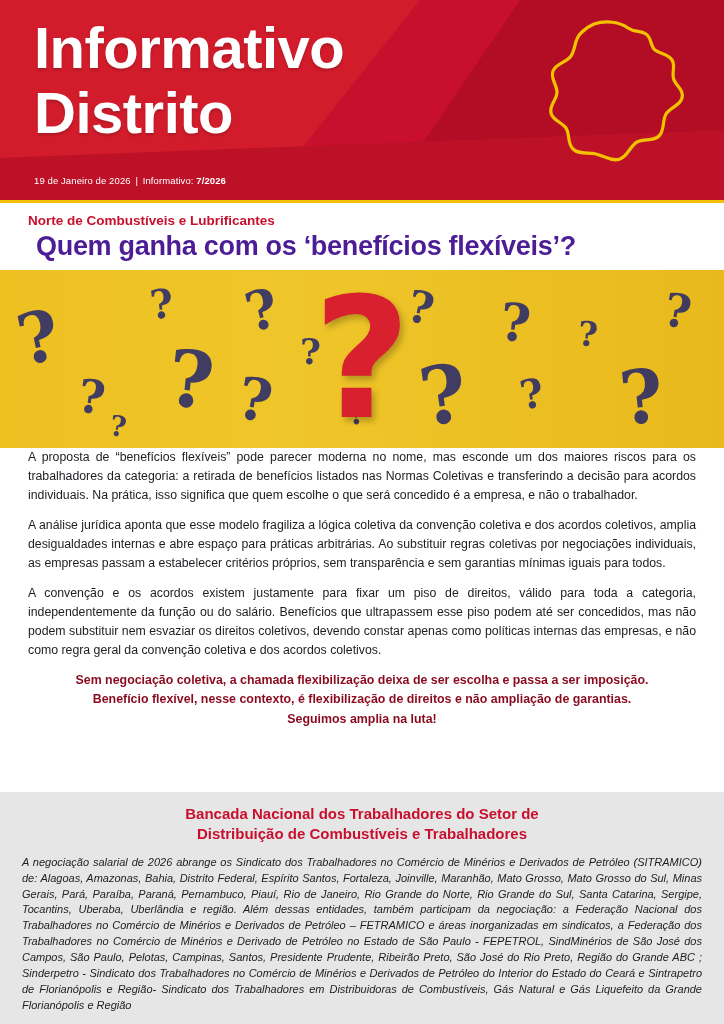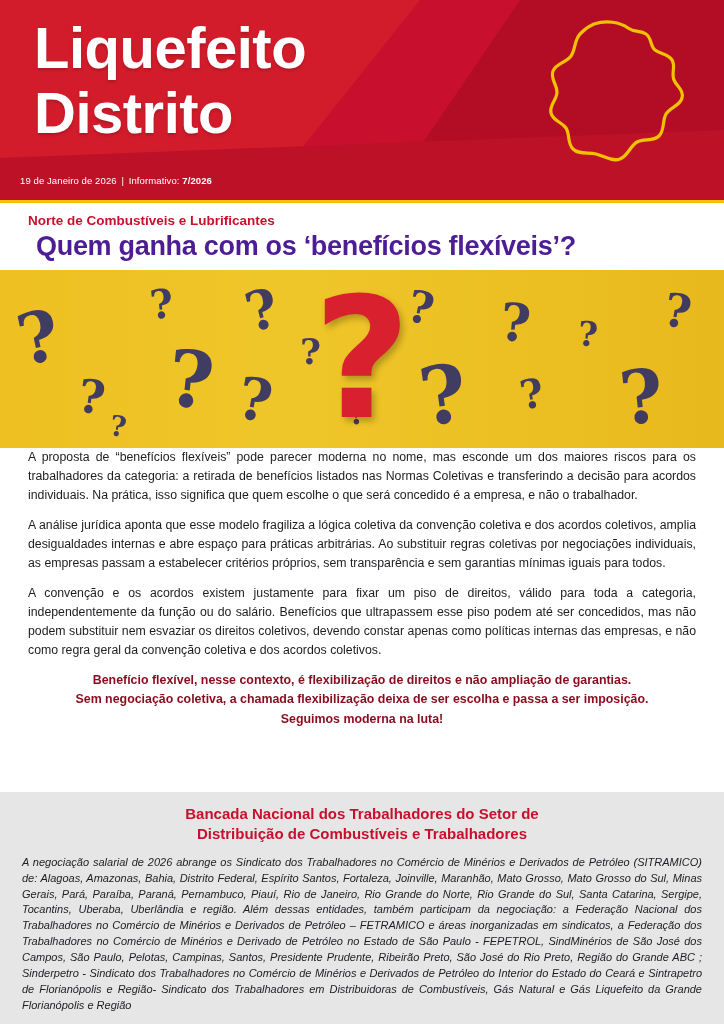--- a/index.html
+++ b/index.html
@@ -53,21 +53,21 @@
     font-size: 58px;
     font-weight: bold;
     line-height: 1.12;
     letter-spacing: -0.5px;
     text-shadow: 0 2px 3px rgba(0,0,0,0.18);
     z-index: 5;
   }
   .header-title .line2 { display: block; }
   .header-meta {
     position: absolute;
-    left: 20px;
+    left: 34px;
     top: 175px;
     font-size: 9.5px;
     color: #ffffff;
     z-index: 6;
     letter-spacing: 0.1px;
   }
   .header-meta .sep { margin: 0 2px; }
   .header-meta b { font-weight: bold; }
   .brazil-map {
     position: absolute;
@@ -188,21 +188,21 @@
         <path d="M58 6 C70 2 84 4 92 10 C99 15 104 12 110 16 C116 20 114 28 119 32
                  C124 36 132 36 136 42 C140 48 135 55 138 62 C141 69 148 72 146 80
                  C144 88 134 89 130 96 C126 103 129 112 123 118 C117 124 108 120 101 124
                  C94 128 92 138 84 141 C76 144 68 138 60 136 C52 134 43 137 37 131
                  C31 125 34 116 30 110 C26 104 17 103 15 95 C13 87 21 82 21 74
                  C21 66 14 61 17 53 C20 45 30 45 35 38 C40 31 38 21 45 15 C50 10 53 8 58 6 Z" fill="none" stroke="#f2c200" stroke-width="3.2" stroke-linejoin="round"></path>
       </svg>
     </div>
 
     <div class="header-title">
-      <span>Liquefeito</span>
+      <span>Informativo</span>
       <span class="line2">Distrito</span>
     </div>
 
     <div class="header-meta">
       <span>19  de Janeiro de 2026</span>
       <span class="sep">|</span>
       <span>Informativo:</span>
       <b>7/2026</b>
     </div>
   </div>
@@ -233,23 +233,23 @@
     <div class="hero-center">?</div>
   </div>
 
   <div class="body-text" id="body-text">
       <p>A proposta de “benefícios flexíveis” pode parecer moderna no nome, mas esconde um dos maiores riscos para os trabalhadores da categoria: a retirada de benefícios listados nas Normas Coletivas e transferindo a decisão para acordos individuais. Na prática, isso significa que quem escolhe o que será concedido é a empresa, e não o trabalhador.</p>
       <p>A análise jurídica aponta que esse modelo fragiliza a lógica coletiva da convenção coletiva e dos acordos coletivos, amplia desigualdades internas e abre espaço para práticas arbitrárias. Ao substituir regras coletivas por negociações individuais, as empresas passam a estabelecer critérios próprios, sem transparência e sem garantias mínimas iguais para todos.</p>
       <p>A convenção e os acordos existem justamente para fixar um piso de direitos, válido para toda a categoria, independentemente da função ou do salário. Benefícios que ultrapassem esse piso podem até ser concedidos, mas não podem substituir nem esvaziar os direitos coletivos, devendo constar apenas como políticas internas das empresas, e não como regra geral da convenção coletiva e dos acordos coletivos.</p>
     </div>
 
   <div class="callout" id="callout">
+      <div>Sem negociação coletiva, a chamada flexibilização deixa de ser escolha e passa a ser imposição.</div>
       <div>Benefício flexível, nesse contexto, é flexibilização de direitos e não ampliação de garantias.</div>
-      <div>Sem negociação coletiva, a chamada flexibilização deixa de ser escolha e passa a ser imposição.</div>
-      <div>Seguimos moderna na luta!</div>
+      <div>Seguimos amplia na luta!</div>
     </div>
 
   <div class="footer">
     <div class="footer-title">
       <div>Bancada Nacional dos Trabalhadores do Setor de</div>
       <div>Distribuição de Combustíveis e Trabalhadores</div>
     </div>
     <div class="footer-note">A negociação salarial de 2026 abrange os Sindicato dos Trabalhadores no Comércio de Minérios e Derivados de Petróleo (SITRAMICO) de: Alagoas, Amazonas, Bahia, Distrito Federal, Espírito Santos, Fortaleza, Joinville, Maranhão, Mato Grosso, Mato Grosso do Sul, Minas Gerais, Pará, Paraíba, Paraná, Pernambuco, Piauí, Rio de Janeiro, Rio Grande do Norte, Rio Grande do Sul, Santa Catarina, Sergipe, Tocantins, Uberaba, Uberlândia e região. Além dessas entidades, também participam da negociação: a Federação Nacional dos Trabalhadores no Comércio de Minérios e Derivados de Petróleo – FETRAMICO e áreas inorganizadas em sindicatos, a Federação dos Trabalhadores no Comércio de Minérios e Derivado de Petróleo no Estado de São Paulo - FEPETROL, SindMinérios de São José dos Campos, São Paulo, Pelotas, Campinas, Santos, Presidente Prudente, Ribeirão Preto, São José do Rio Preto, Região do Grande ABC ; Sinderpetro - Sindicato dos Trabalhadores no Comércio de Minérios e Derivados de Petróleo do Interior do Estado do Ceará e Sintrapetro de Florianópolis e Região- Sindicato dos Trabalhadores em Distribuidoras de Combustíveis, Gás Natural e Gás Liquefeito da Grande Florianópolis e Região</div>
   </div>
 

